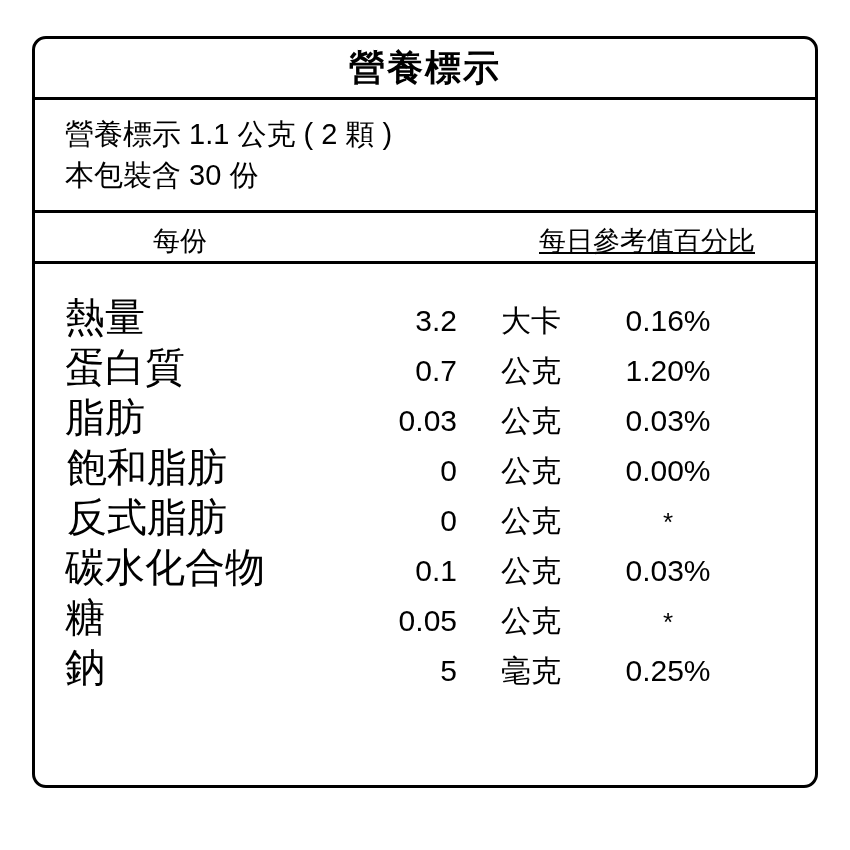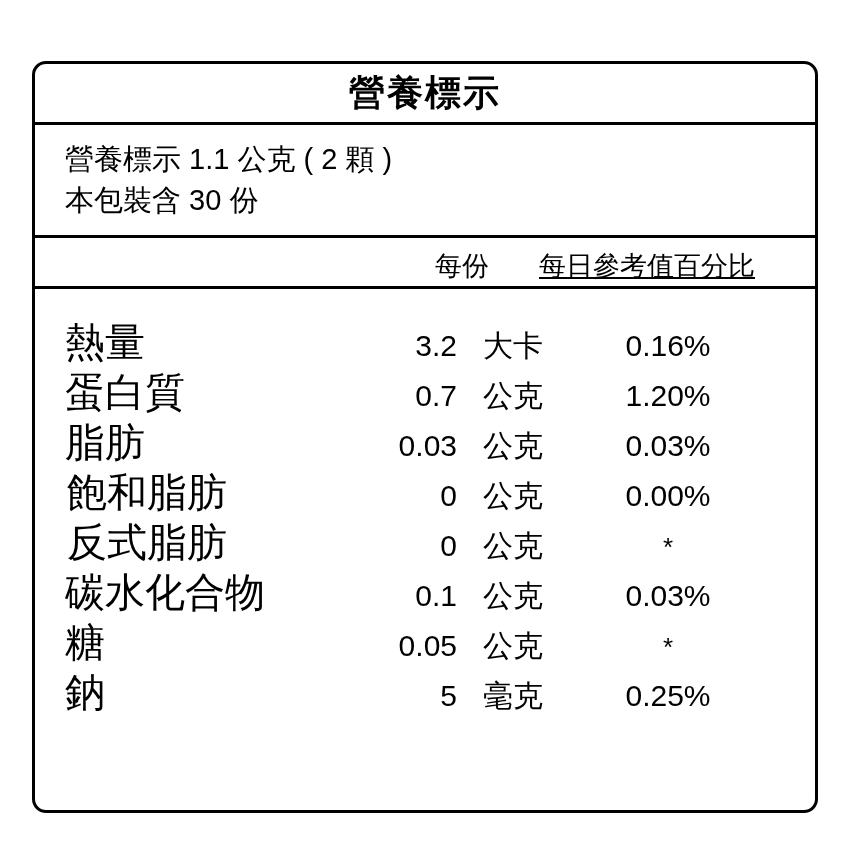--- a/index.html
+++ b/index.html
@@ -16,21 +16,21 @@
   }
   .page {
     position: relative;
     width: 850px;
     height: 850px;
     box-sizing: border-box;
   }
   .panel {
     position: absolute;
     left: 32px;
-    top: 61px;
+    top: 36px;
     width: 786px;
     height: 752px;
     box-sizing: border-box;
     border: 3px solid #000000;
     border-radius: 14px;
     background: #ffffff;
     display: flex;
     flex-direction: column;
     padding: 0;
   }
@@ -61,21 +61,21 @@
     line-height: 1.42;
     white-space: nowrap;
   }
   .serving-line .num {
     font-weight: normal;
     margin-top: 12px;
   }
   .head-row {
     display: flex;
     align-items: flex-end;
-    justify-content: flex-end;
+    justify-content: space-between;
     height: 46px;
     padding: 0 18px 2px 0;
   }
   .head-per {
     font-size: 27px;
     width: 172px;
     text-align: right;
     padding-right: 8px;
   }
   .head-dv {
@@ -107,21 +107,21 @@
     width: 190px;
     font-size: 30px;
     text-align: right;
     padding-right: 8px;
     box-sizing: border-box;
     white-space: nowrap;
   }
   .nunit {
     width: 96px;
     font-size: 30px;
-    text-align: center;
+    text-align: right;
     box-sizing: border-box;
     white-space: nowrap;
   }
   .ndv {
     flex: 1 1 auto;
     font-size: 30px;
     text-align: center;
     box-sizing: border-box;
     padding-right: 40px;
     white-space: nowrap;

